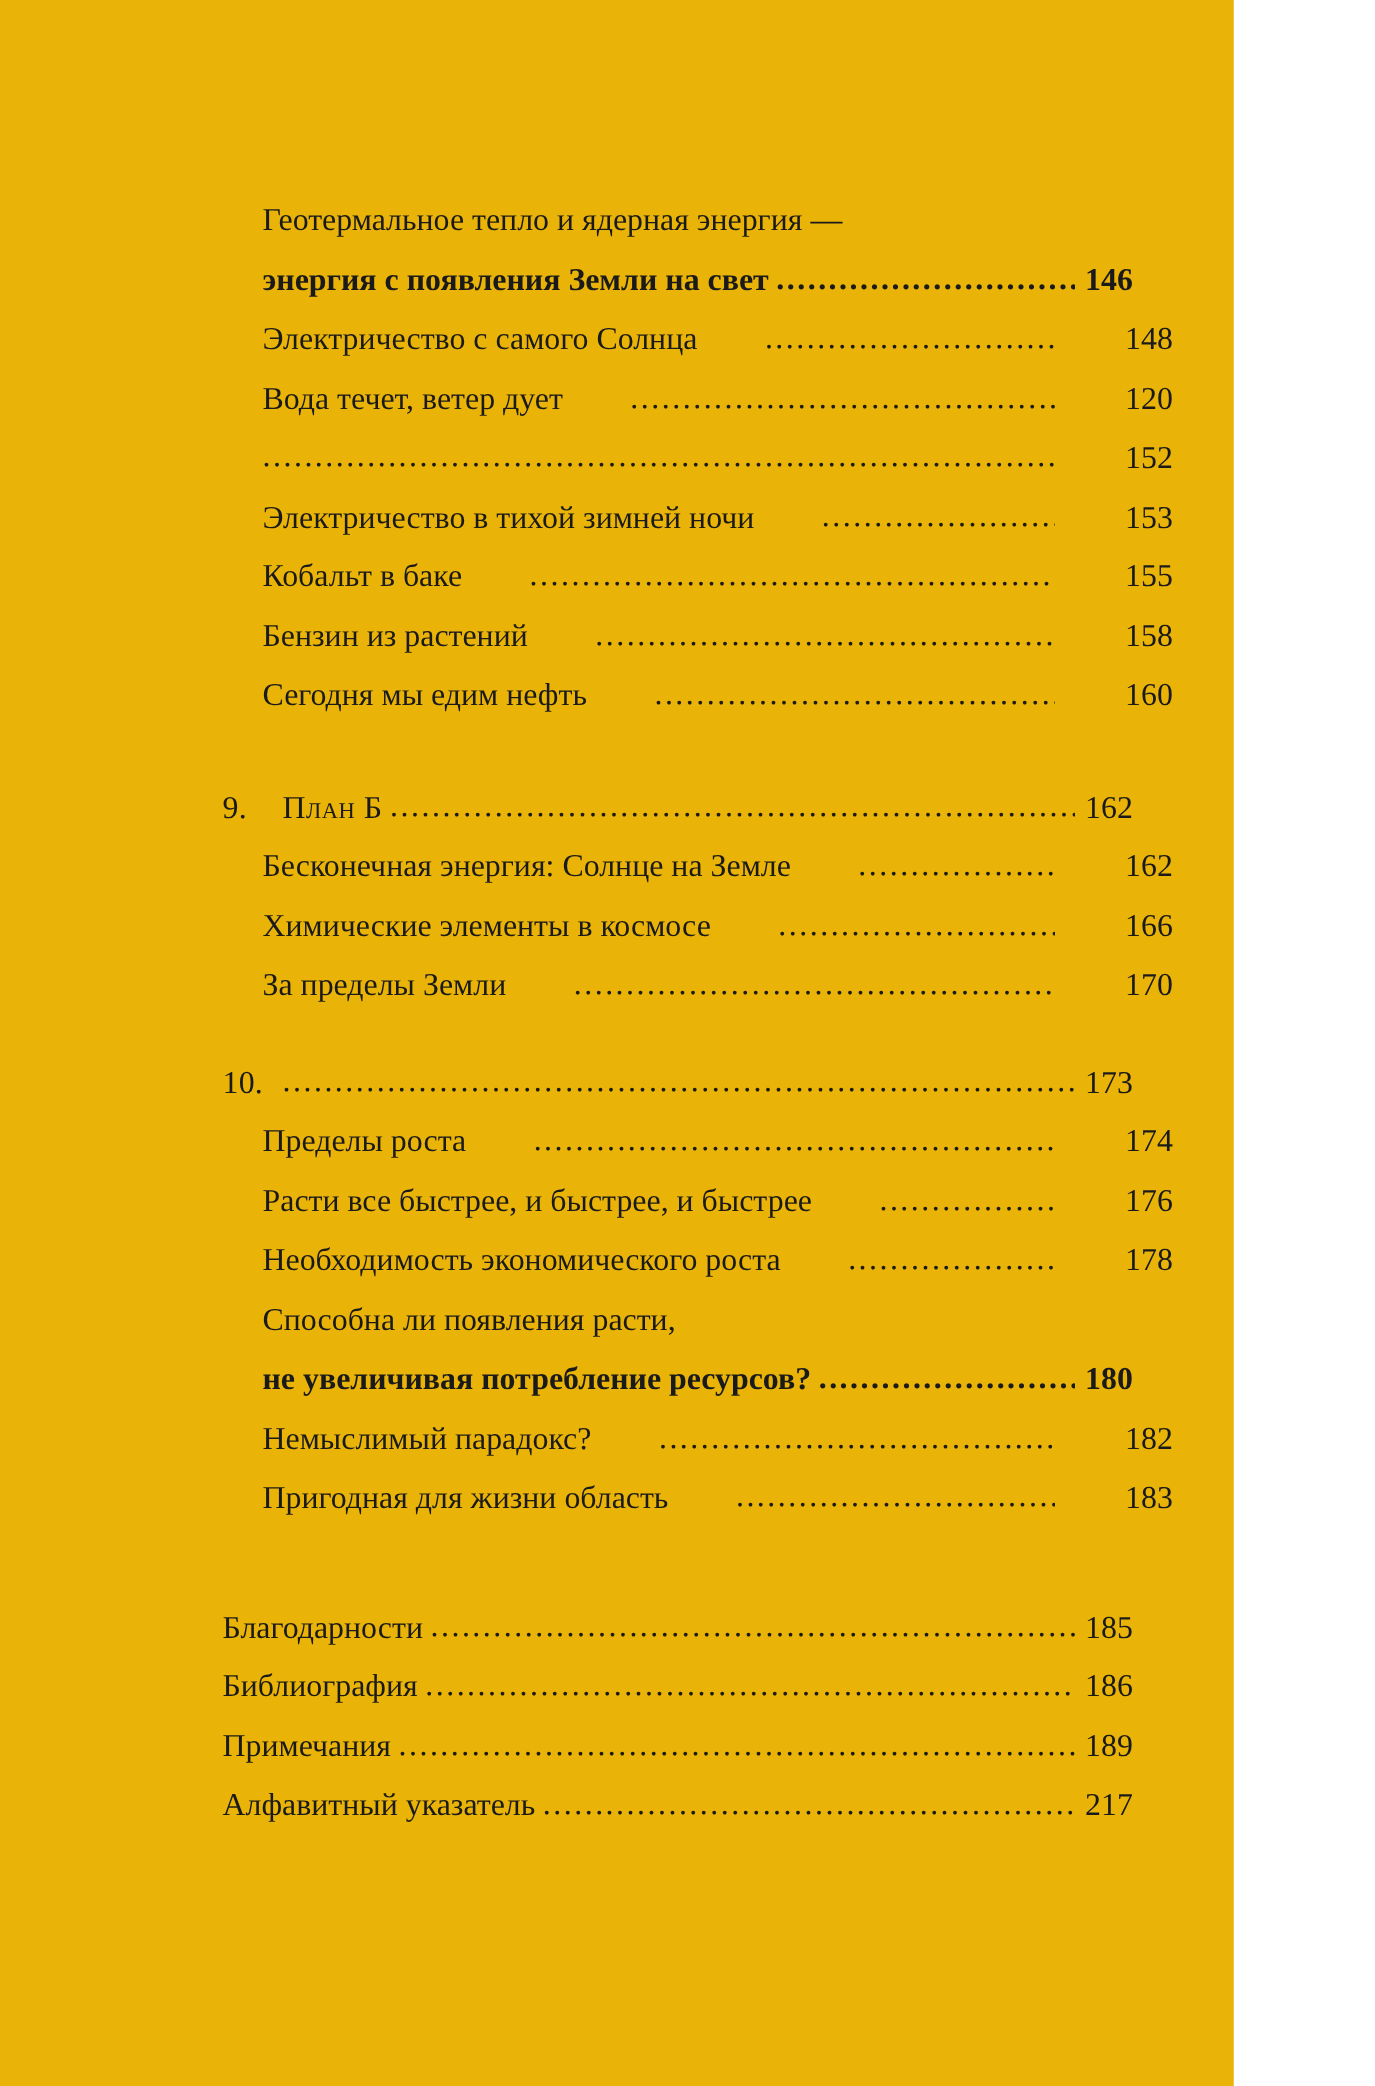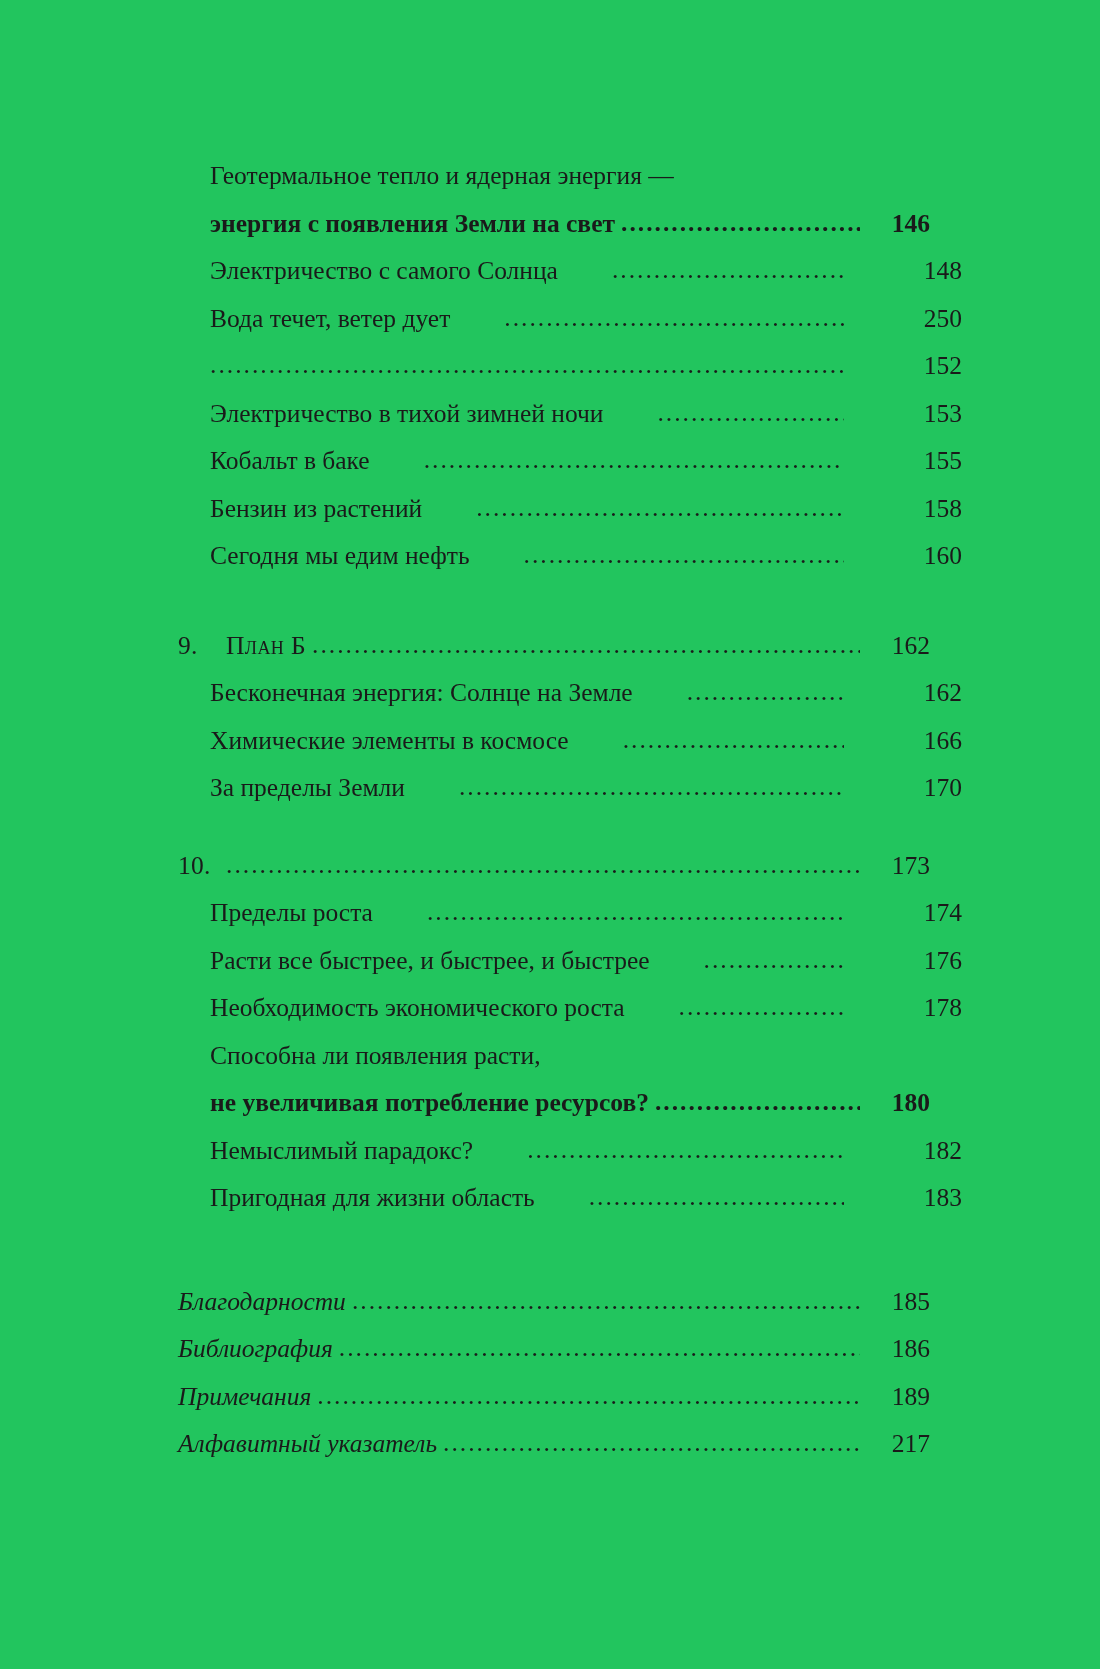--- a/index.html
+++ b/index.html
@@ -10,25 +10,25 @@
   body {
     width: 1100px;
     height: 1669px;
     font-family: "Liberation Serif", "DejaVu Serif", serif;
     color: #1a1a1a;
     -webkit-font-smoothing: antialiased;
   }
 
   .page {
     position: relative;
-    width: 1100px;
+    width: 987px;
     height: 1669px;
     box-sizing: border-box;
     padding: 163px 170px 0 178px;
-    background: #22c55e;
+    background: #eab308;
   }
 
   .toc {
     width: 752px;
   }
 
   
   .toc-entry {
     display: flex;
     align-items: baseline;
@@ -60,21 +60,20 @@
     position: relative;
     top: -1px;
     letter-spacing: 2.0px;
     color: #1a1a1a;
     font-size: 25.5px;
   }
 
   .entry-page {
     flex: 0 0 auto;
     width: 62px;
-    text-align: right;
     padding-left: 8px;
     font-size: 25.5px;
   }
 
   
   .level-sub {
     padding-left: 32px;
     gap: 48px;
   }
   .level-chapter {
@@ -84,21 +83,20 @@
     padding-left: 0;
   }
 
   
   .chapter-title {
     font-variant: small-caps;
     letter-spacing: 0.4px;
     margin-top: 12px;
   }
   .back-title {
-    font-style: italic;
   }
 
   
   .entry-wrap {
     padding-left: 32px;
     margin-bottom: 22px;
   }
   .entry-wrap .wrap-line-1 {
     font-size: 25.5px;
     line-height: 1.0;
@@ -138,21 +136,21 @@
 
       <div class="toc-entry level-sub">
         <span class="entry-title">Электричество с самого Солнца</span>
         <span class="entry-leader">........................................................................................................</span>
         <span class="entry-page">148</span>
       </div>
 
       <div class="toc-entry level-sub">
         <span class="entry-title">Вода течет, ветер дует</span>
         <span class="entry-leader">........................................................................................................</span>
-        <span class="entry-page">250</span>
+        <span class="entry-page">120</span>
       </div>
 
       <div class="toc-entry level-sub">
         <span class="entry-leader">........................................................................................................</span>
         <span class="entry-page">152</span>
       </div>
 
       <div class="toc-entry level-sub">
         <span class="entry-title">Электричество в тихой зимней ночи</span>
         <span class="entry-leader">........................................................................................................</span>

